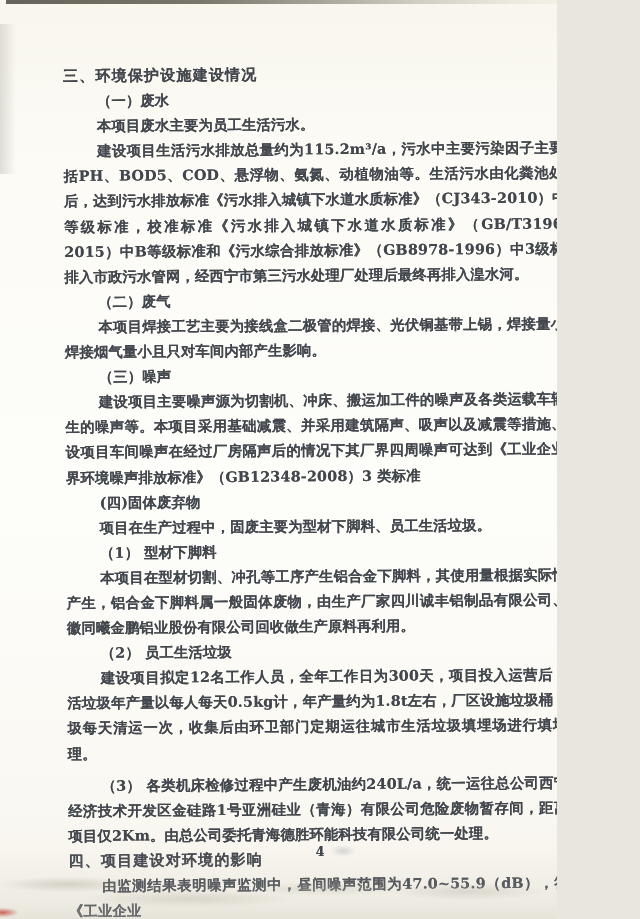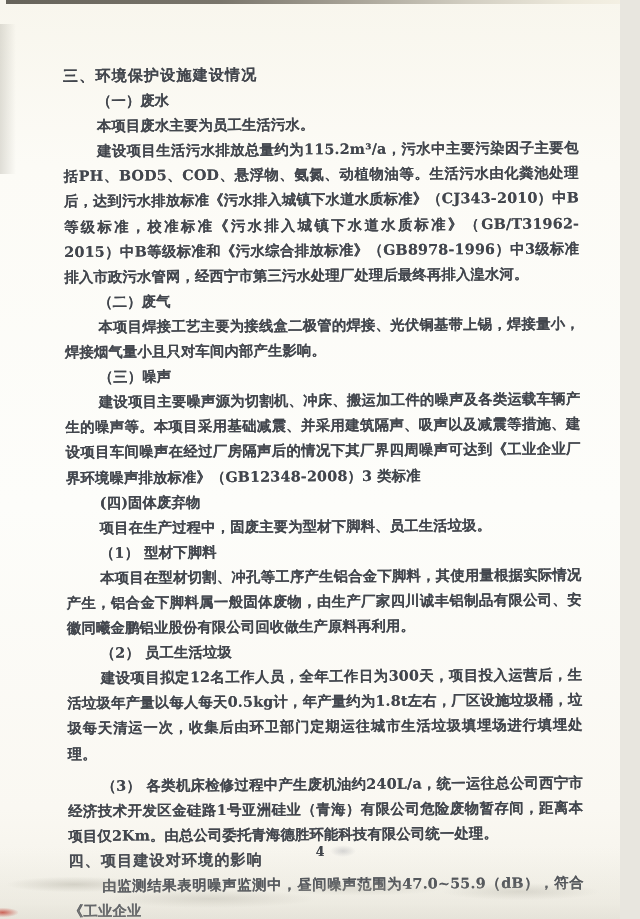--- a/index.html
+++ b/index.html
@@ -8,21 +8,21 @@
   }
   body {
     width: 640px;
     height: 919px;
     overflow: hidden;
     background: #e8e6df;
     font-family: "DejaVu Serif", "Liberation Serif", serif;
   }
   .scan-page {
     position: relative;
-    width: 620px;
+    width: 557px;
     height: 919px;
     background: linear-gradient(180deg, #f8f6ed 0%, #fcfbf6 18%, #fdfdfa 55%, #faf8f2 88%, #f3f1e8 100%);
     overflow: hidden;
   }
   
   .scan-top-edge {
     position: absolute;
     top: 0; left: 6px; right: 0;
     height: 4px;
     background: linear-gradient(90deg, #56534a 0%, #6b675d 35%, #9b968a 55%, #cdc9bc 75%, #ece8da 92%, #f3efe2 100%);

